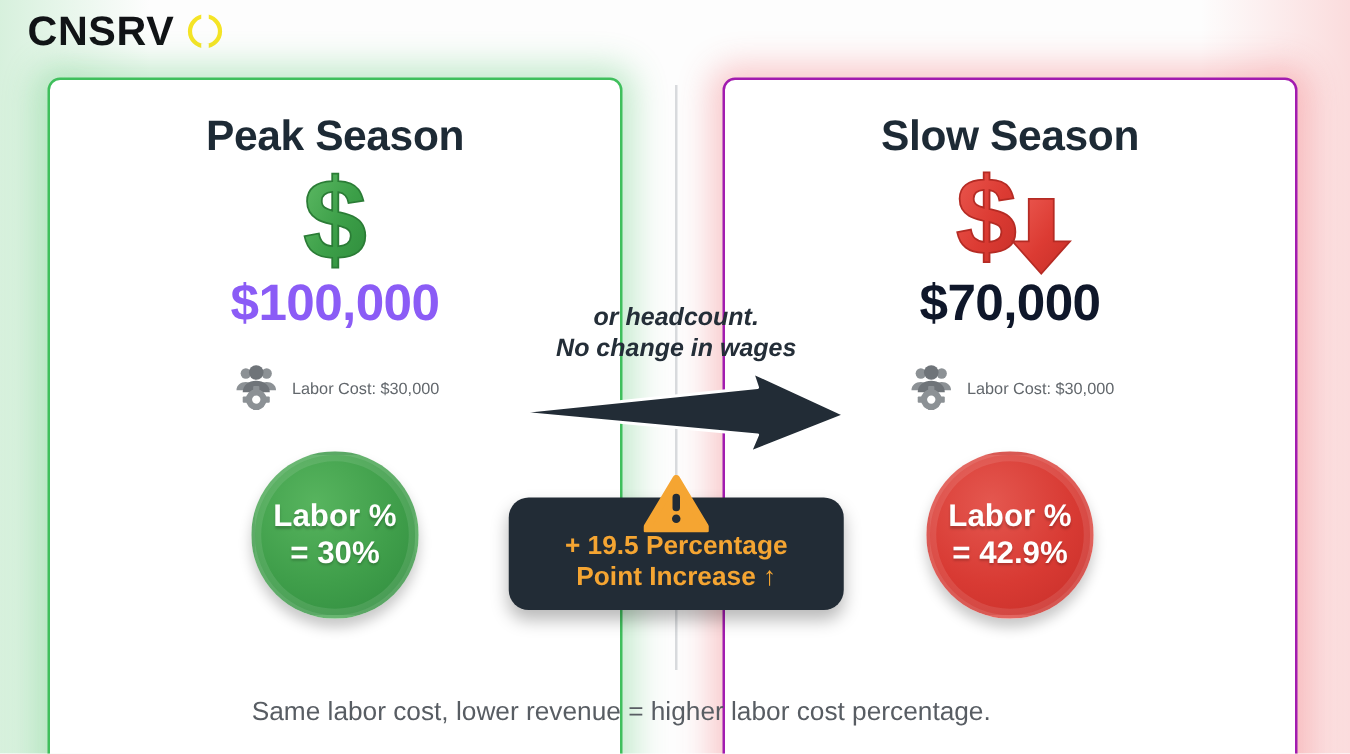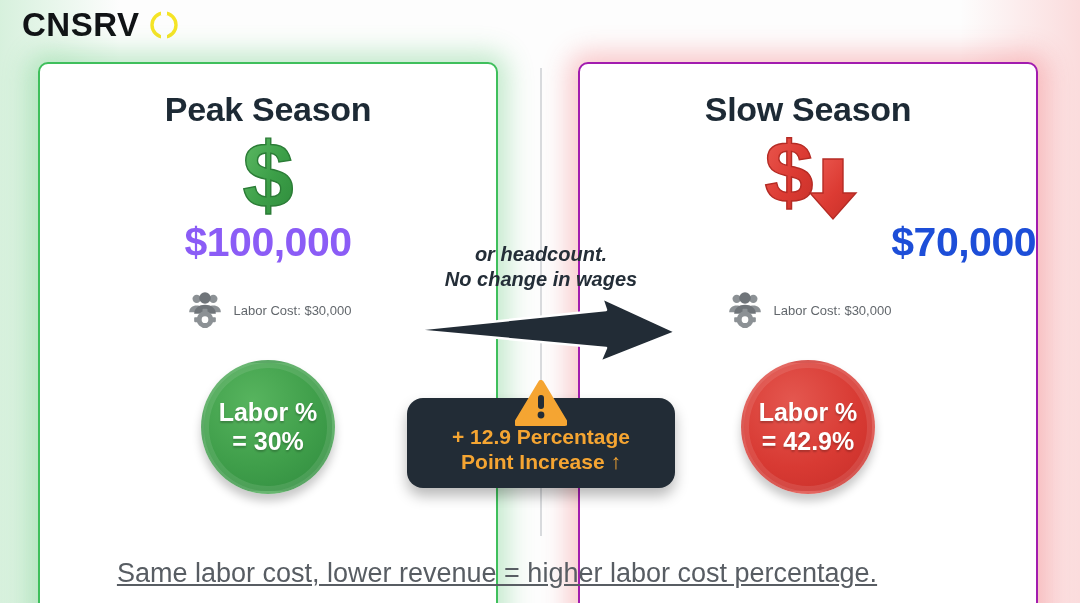--- a/index.html
+++ b/index.html
@@ -83,21 +83,21 @@
   }
 
   .amount {
     text-align: center;
     font-size: 41px;
     font-weight: bold;
     letter-spacing: -0.5px;
     margin-top: -4px;
   }
   .amount.green { color: #8b5cf6; }
-  .amount.red   { color: #1d4ed8; text-align: right; }
+  .amount.red   { color: #0f172a; }
 
   .labor-row {
     display: flex;
     align-items: center;
     justify-content: center;
     gap: 9px;
     margin-top: 22px;
   }
   .labor-row .labor-text {
     font-size: 13px;
@@ -197,23 +197,22 @@
     height: 46px;
   }
 
   
   #footer {
     position: absolute;
     left: 0;
     top: 558px;
     width: 994px;
     text-align: center;
-    font-size: 27px;
+    font-size: 21px;
     color: #585d63;
-    text-decoration: underline;
   }
 
   
   .glow {
     position: absolute;
     top: 0;
     height: 603px;
     width: 120px;
     pointer-events: none;
   }
@@ -349,19 +348,19 @@
   </div>
 
   <div id="increase-badge">
     <div id="warn-icon">
       <svg viewBox="0 0 52 46" width="52" height="46">
         <path d="M26 3 L50 43 H2 Z" fill="#f5a532" stroke="#f5a532" stroke-width="6" stroke-linejoin="round"></path>
         <rect x="23" y="15" width="6" height="14" rx="3" fill="#222c36"></rect>
         <circle cx="26" cy="35" r="3.4" fill="#222c36"></circle>
       </svg>
     </div>
-    <div class="badge-text">+ 12.9 Percentage</div>
+    <div class="badge-text">+ 19.5 Percentage</div>
     <div class="badge-text">Point Increase ↑</div>
   </div>
 
   <div id="footer">Same labor cost, lower revenue = higher labor cost percentage.</div>
 
 </div>
 
 </body></html>

